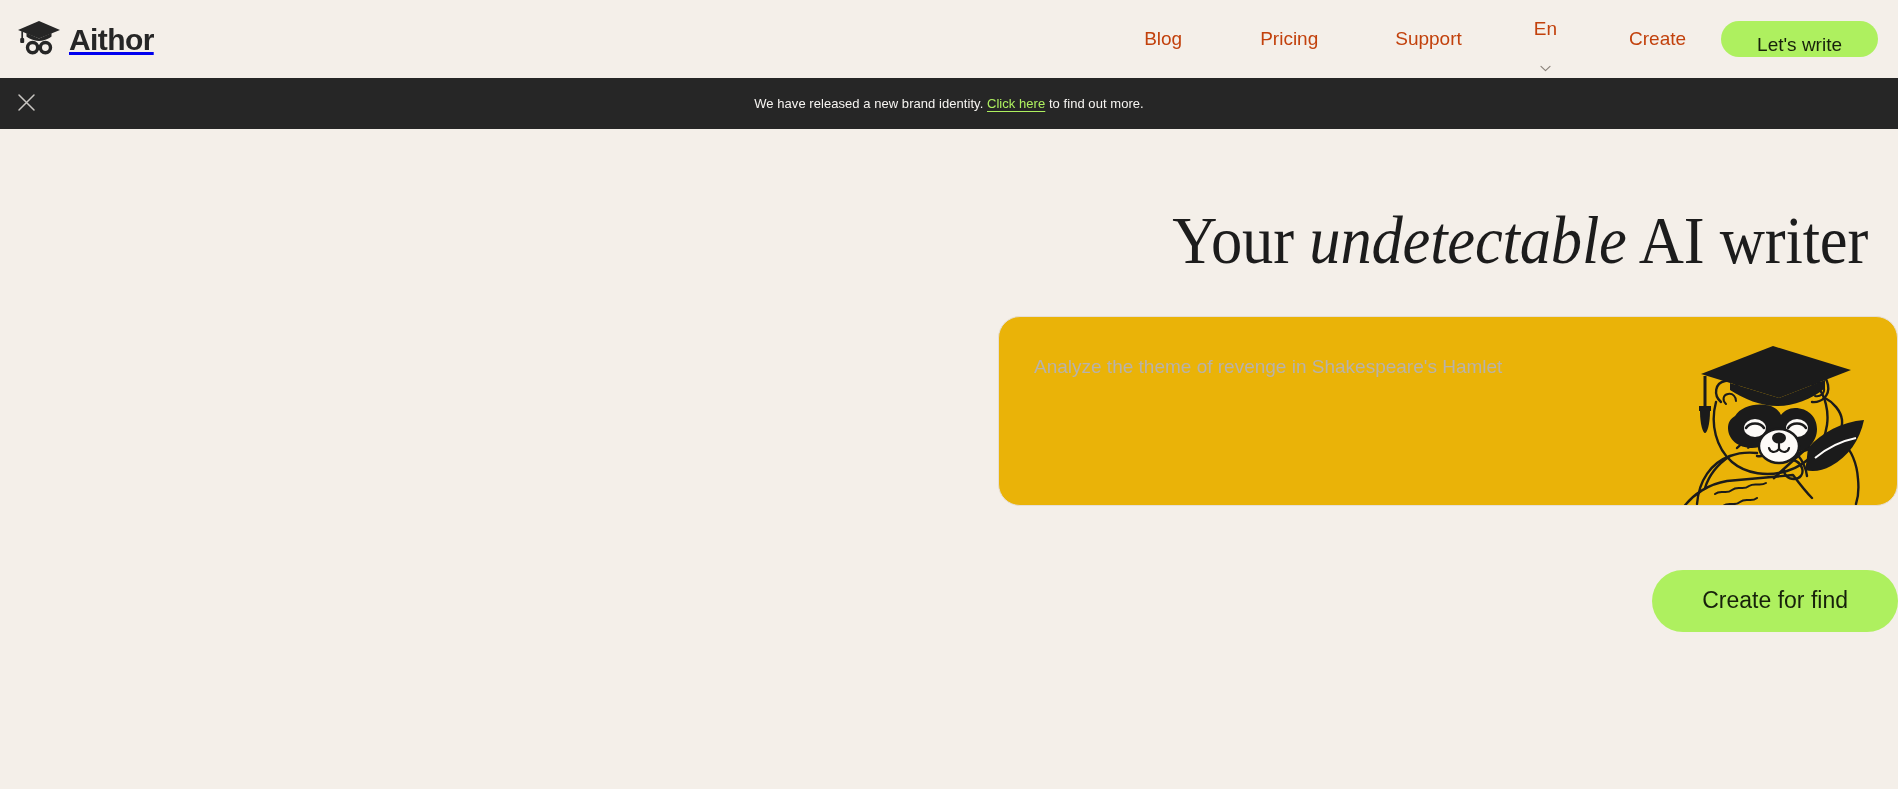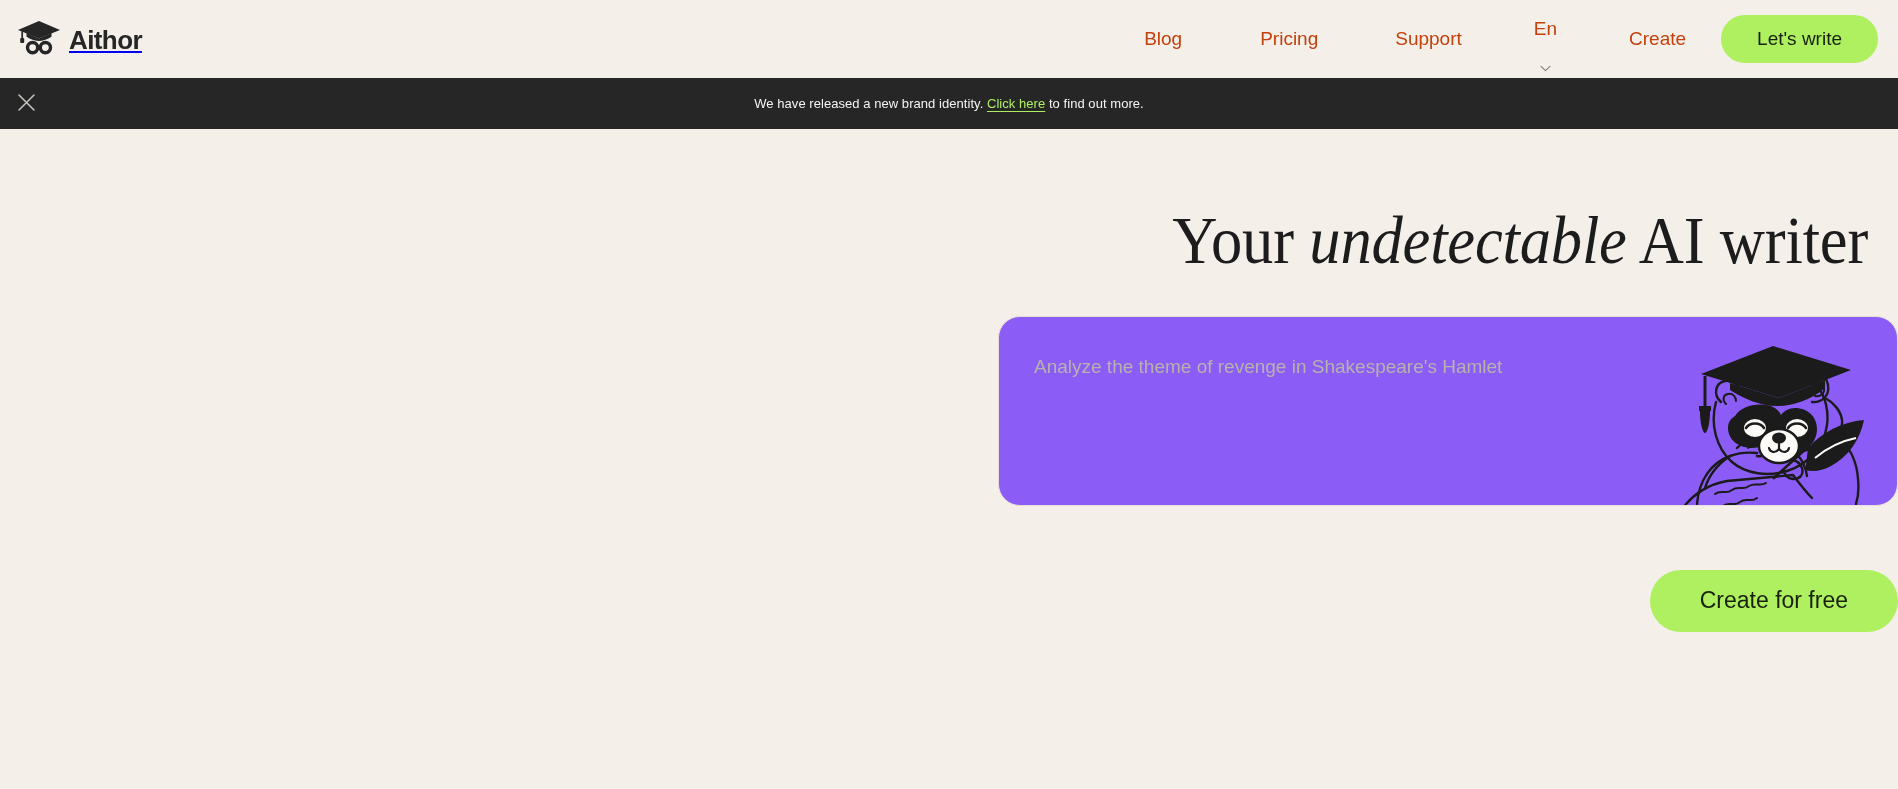--- a/index.html
+++ b/index.html
@@ -32,21 +32,21 @@
   .brand {
     display: flex;
     align-items: center;
     gap: 7px;
     cursor: pointer;
     user-select: none;
     margin-left: 0px;
   }
   .brand-mark { display: block; }
   .brand-name {
-    font-size: 26px;
+    font-size: 30px;
     font-weight: bold;
     letter-spacing: -0.6px;
     color: #262626;
     line-height: 1;
     position: relative;
     top: 1px;
   }
 
   .nav {
     margin-left: auto;
@@ -86,21 +86,21 @@
   .nav-item-login { margin-right: 35px; }
 
   .cta-pill {
     background: #aef05f;
     color: #17210b;
     font-size: 19px;
     font-weight: 500;
     border: none;
     border-radius: 999px;
     padding: 0 36px;
-    height: 48px;
+    height: 36px;
     line-height: 48px;
     cursor: pointer;
     white-space: nowrap;
     font-family: "Liberation Sans", sans-serif;
   }
 
   
   .banner {
     position: relative;
     width: 100%;
@@ -167,21 +167,21 @@
     text-align: center;
     letter-spacing: 0.05px;
   }
 
   
   .prompt-card {
     position: relative;
     margin-top: 40px;
     width: 900px;
     height: 190px;
-    background: #8b5cf6;
+    background: #eab308;
     border: 1px solid #e6dfd6;
     border-radius: 22px;
     overflow: hidden;
     cursor: text;
   }
 
   .prompt-input {
     position: absolute;
     left: 35px;
     top: 36px;
@@ -342,14 +342,14 @@
         <path d="M24 70 h12 v5 h-12 z" fill="#1b1b1b"></path>
         <path d="M25 75 c0 14 3 22 5 22 c2 0 5 -8 5 -22 z" fill="#1b1b1b"></path>
 
         <path d="M133 112 c14 -16 34 -26 56 -28 c-4 20 -16 37 -33 46 c-9 5 -18 6 -26 4
                  c2 -9 2 -16 3 -22 z" fill="#1b1b1b"></path>
         <path d="M140 122 c12 -10 26 -17 41 -20" stroke="#fdfbf8" stroke-width="2" fill="none"></path>
       </svg>
     </span>
   </section>
 
-  <button class="create-btn">Create for free</button>
+  <button class="create-btn">Create for find</button>
 </main>
 
 </body></html>

